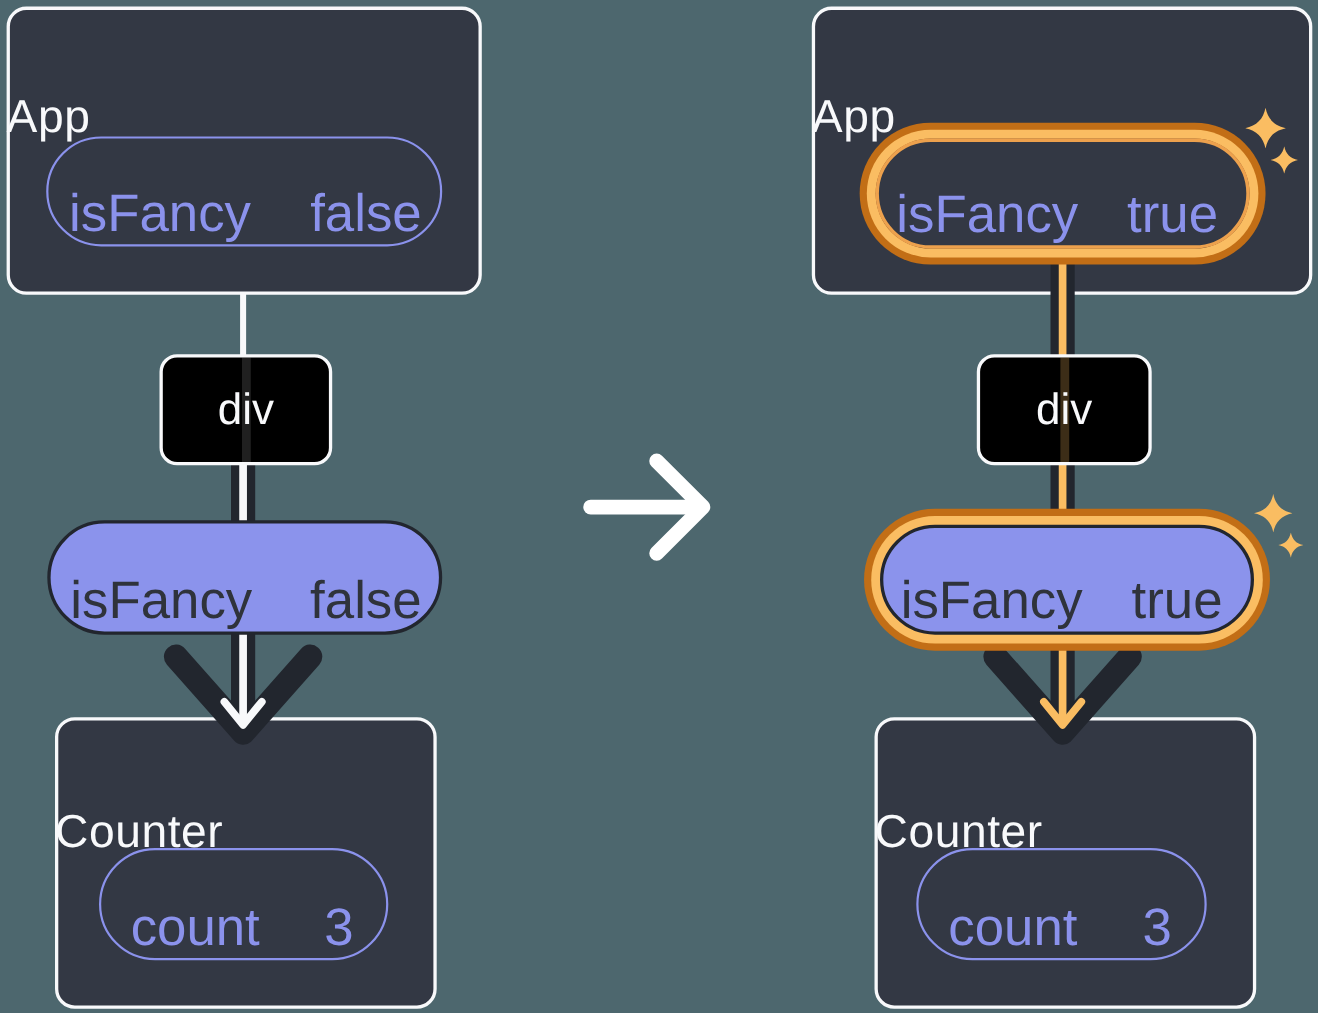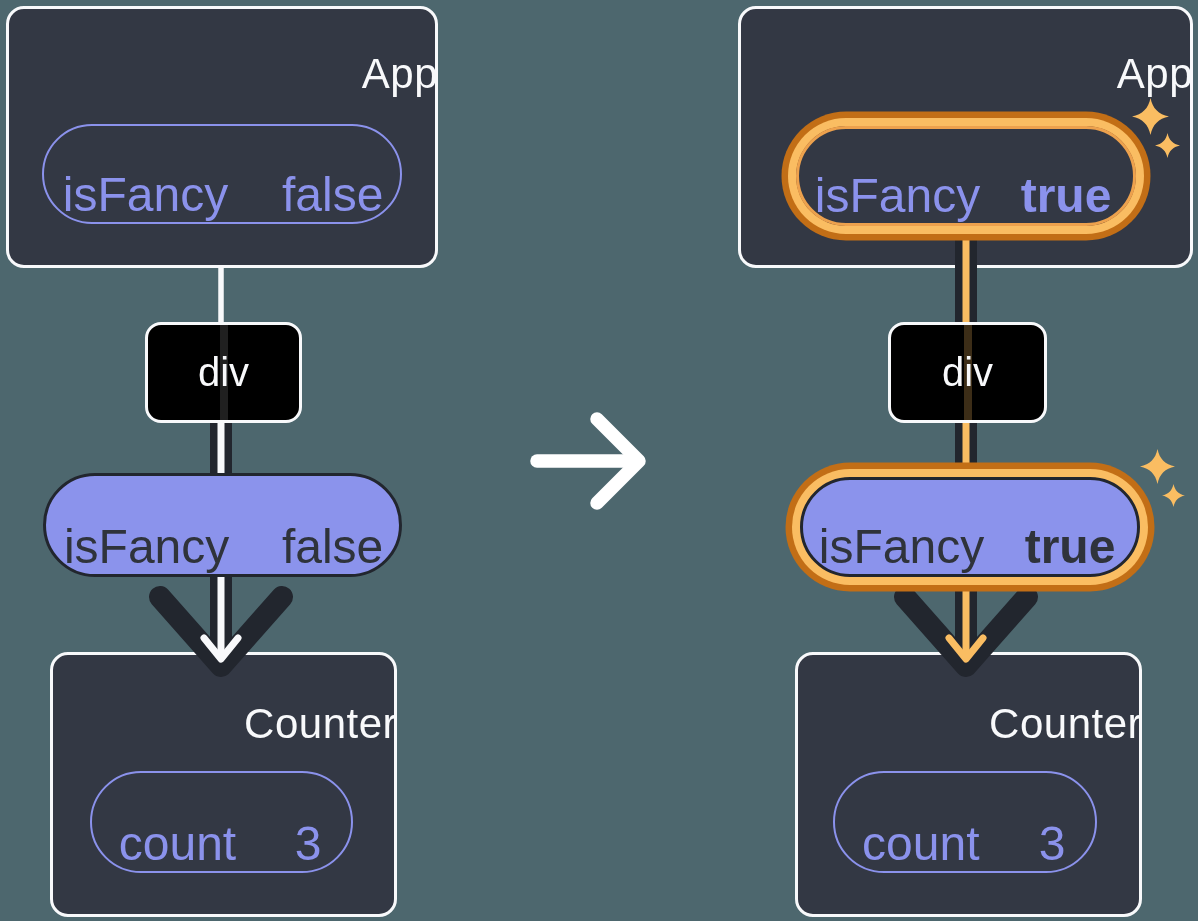--- a/index.html
+++ b/index.html
@@ -7,22 +7,22 @@
     position:relative; width:1198px; height:921px; overflow:hidden;
     background:#4d676e;
     font-family:"Liberation Sans", sans-serif;
   }
   
   .card {
     position:absolute; box-sizing:border-box;
     background:#333844; border:3.5px solid #f8f9fb; border-radius:18px;
   }
   .card-title {
-    position:absolute; left:0; width:100%; text-align:right;
-    color:#f8f9fb; font-size:42px; letter-spacing:0.5px;
+    position:absolute; left:0; width:100%; text-align:left;
+    color:#f8f9fb; font-size:42px; letter-spacing:0.5px;margin-top:32px;
   }
   .divbox {
     position:absolute; box-sizing:border-box;
     background:#000000; border:3.5px solid #f8f9fb; border-radius:16px;
     display:flex; align-items:center; justify-content:center;
     color:#f8f9fb; font-size:40px;
   }
   .divbox::before {
     content:""; position:absolute; top:0; bottom:0; left:50%; width:8px;
     transform:translateX(-50%);
@@ -48,21 +48,21 @@
   .pill-outline .sep { width:2.5px; background:#8b92ec; }
   .pill-filled {             
     background:#8b93ec; border:3px solid #22262e; color:#2f333b;
   }
   .pill-filled .sep { width:3px; background:#2f333b; }
   .glow {                    
     box-shadow:0 0 0 8px #fabd62, 0 0 0 14.5px #c26e16;
   }
   .pill-outline.glow { border:3px solid #eda14d; color:#8b92ec; }
   .pill-outline.glow .sep { width:3px; background:#fabd62; }
-  .val-bold { font-weight:bold; }
+  .val-bold { font-weight:normal; }
 
   
   .l-app     { left:6px;   top:6px;   width:432px; height:262px; }
   .l-app-t   { top:50px; }
   .l-app-pill{ left:42px;  top:124px; width:360px; height:100px; }
   .l-div     { left:145px; top:322px; width:157px; height:101px; }
   .l-prop    { left:43px;  top:473px; width:359px; height:104px; }
   .l-counter { left:50px;  top:652px; width:347px; height:265px; }
   .l-cnt-t   { top:700px; }
   .l-cnt-pill{ left:90px;  top:771px; width:263px; height:102px; }

